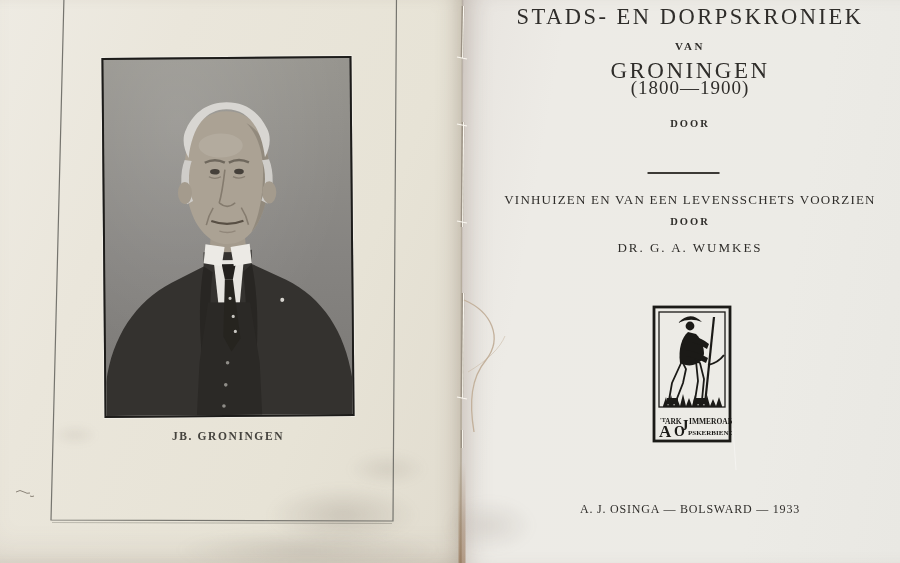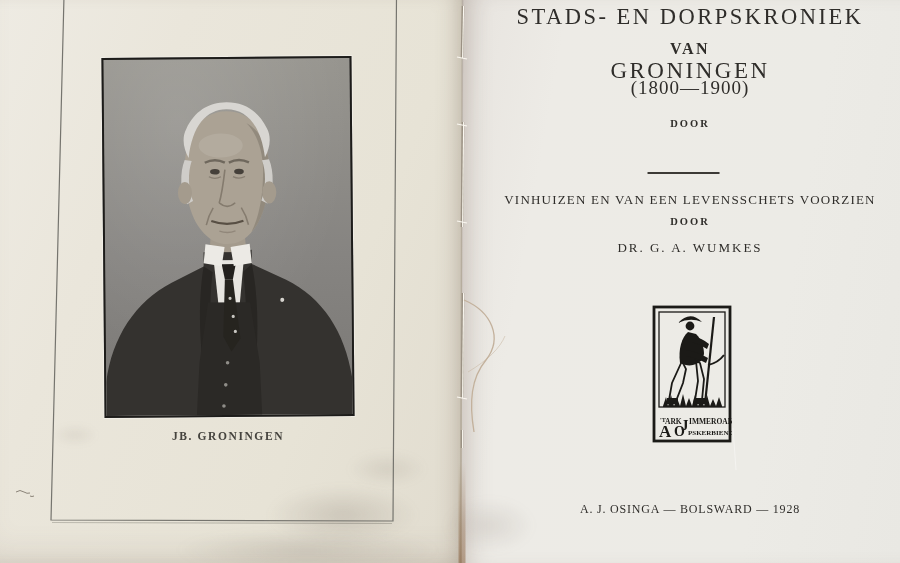--- a/index.html
+++ b/index.html
@@ -43,21 +43,21 @@
   .photo-caption {
     position:absolute; left:103px; top:430px; width:250px;
     text-align:center; font-size:11.5px; letter-spacing:1.6px;
     color:#45433e; font-weight:bold;
   }
 
   
   .title-col { position:absolute; left:480px; top:0; width:420px; height:436px; color:#2f2d2a; }
   .tl { position:absolute; left:0; width:100%; text-align:center; white-space:nowrap; }
   .t-title      { top:4px;   font-size:22.5px; letter-spacing:2.5px; }
-  .t-van        { top:40px;  font-size:16px;   letter-spacing:2.5px; font-weight:bold; }
+  .t-van        { top:40px;  font-size:11px;   letter-spacing:2.5px; font-weight:bold; }
   .t-place      { top:58px;  font-size:23px; letter-spacing:2.5px; }
   .t-years      { top:77px;  font-size:19px; letter-spacing:1px; }
   .t-door1      { top:118px; font-size:10.5px; letter-spacing:2px;   font-weight:bold; }
   .t-author     { top:137px; font-size:16px;   letter-spacing:3.5px; }
   .t-rule       { top:172px; left:50%; width:72px; height:1.6px; background:#3c3a36; transform:translateX(-59%); position:absolute; }
   .t-completion { top:192px; font-size:13px;   letter-spacing:1.2px; }
   .t-door2      { top:216px; font-size:10.5px; letter-spacing:2px;   font-weight:bold; }
   .t-biographer { top:240px; font-size:13px; letter-spacing:2px; }
   .t-imprint    { top:502px; font-size:12px;   letter-spacing:0.8px; }
 
@@ -148,21 +148,21 @@
   <div class="title-col">
     <div class="tl t-title">STADS- EN DORPSKRONIEK</div>
     <div class="tl t-van">VAN</div>
     <div class="tl t-place">GRONINGEN</div>
     <div class="tl t-years">(1800—1900)</div>
     <div class="tl t-door1">DOOR</div>
     <div class="t-rule"></div>
     <div class="tl t-completion">VINHUIZEN EN VAN EEN LEVENSSCHETS VOORZIEN</div>
     <div class="tl t-door2">DOOR</div>
     <div class="tl t-biographer">DR. G. A. WUMKES</div>
-    <div class="tl t-imprint">A. J. OSINGA — BOLSWARD — 1928</div>
+    <div class="tl t-imprint">A. J. OSINGA — BOLSWARD — 1933</div>
   </div>
 
   <div class="emblem">
     <svg viewBox="0 0 80 138">
       <g stroke="#1b1a17" fill="none">
         <rect x="2" y="2" width="76" height="134" stroke-width="2.8"></rect>
         <rect x="7" y="7" width="66" height="95" stroke-width="1.3"></rect>
       </g>
 
       <path d="M62 12 L53 99" stroke="#1b1a17" stroke-width="2.2" fill="none"></path>

